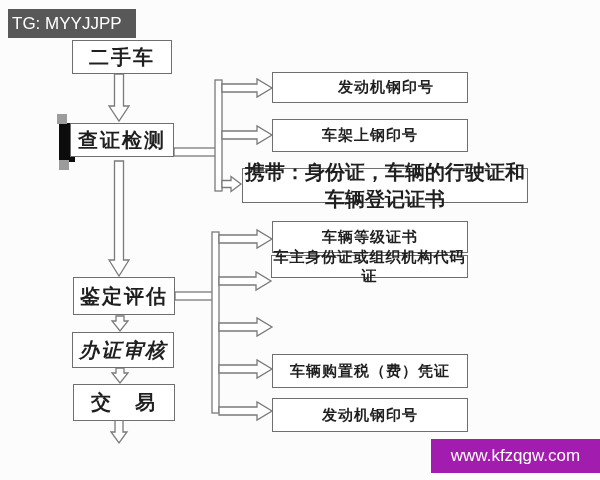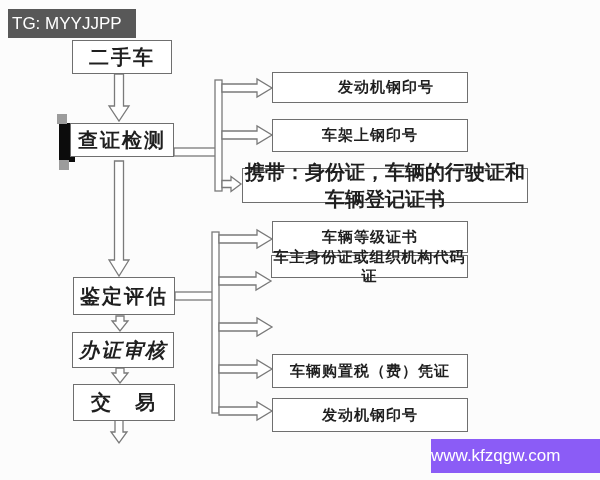--- a/index.html
+++ b/index.html
@@ -25,22 +25,22 @@
   .leaf-wide{font-size:20px;letter-spacing:0;}
   .banner{
     position:absolute;left:8px;top:9px;width:128px;height:29px;
     background:#585858;color:#ffffff;
     display:flex;align-items:center;
     padding-left:4px;box-sizing:border-box;
     font-size:17px;
   }
   .watermark{
     position:absolute;left:431px;top:439px;width:169px;height:34px;
-    background:#8b5cf6;color:#ffffff;
-    display:flex;align-items:center;
+    background:#a21caf;color:#ffffff;
+    display:flex;align-items:center;justify-content:center;
     font-size:17px;
   }
   .black-bar{position:absolute;left:59px;top:123px;width:16px;height:39px;background:#0c0c0c;}
   .handle{position:absolute;width:10px;height:10px;background:#9c9c9c;}
   .handle-top{left:57px;top:114px;}
   .handle-bottom{left:59px;top:160px;}
 </style>
 </head>
 <body>
 

